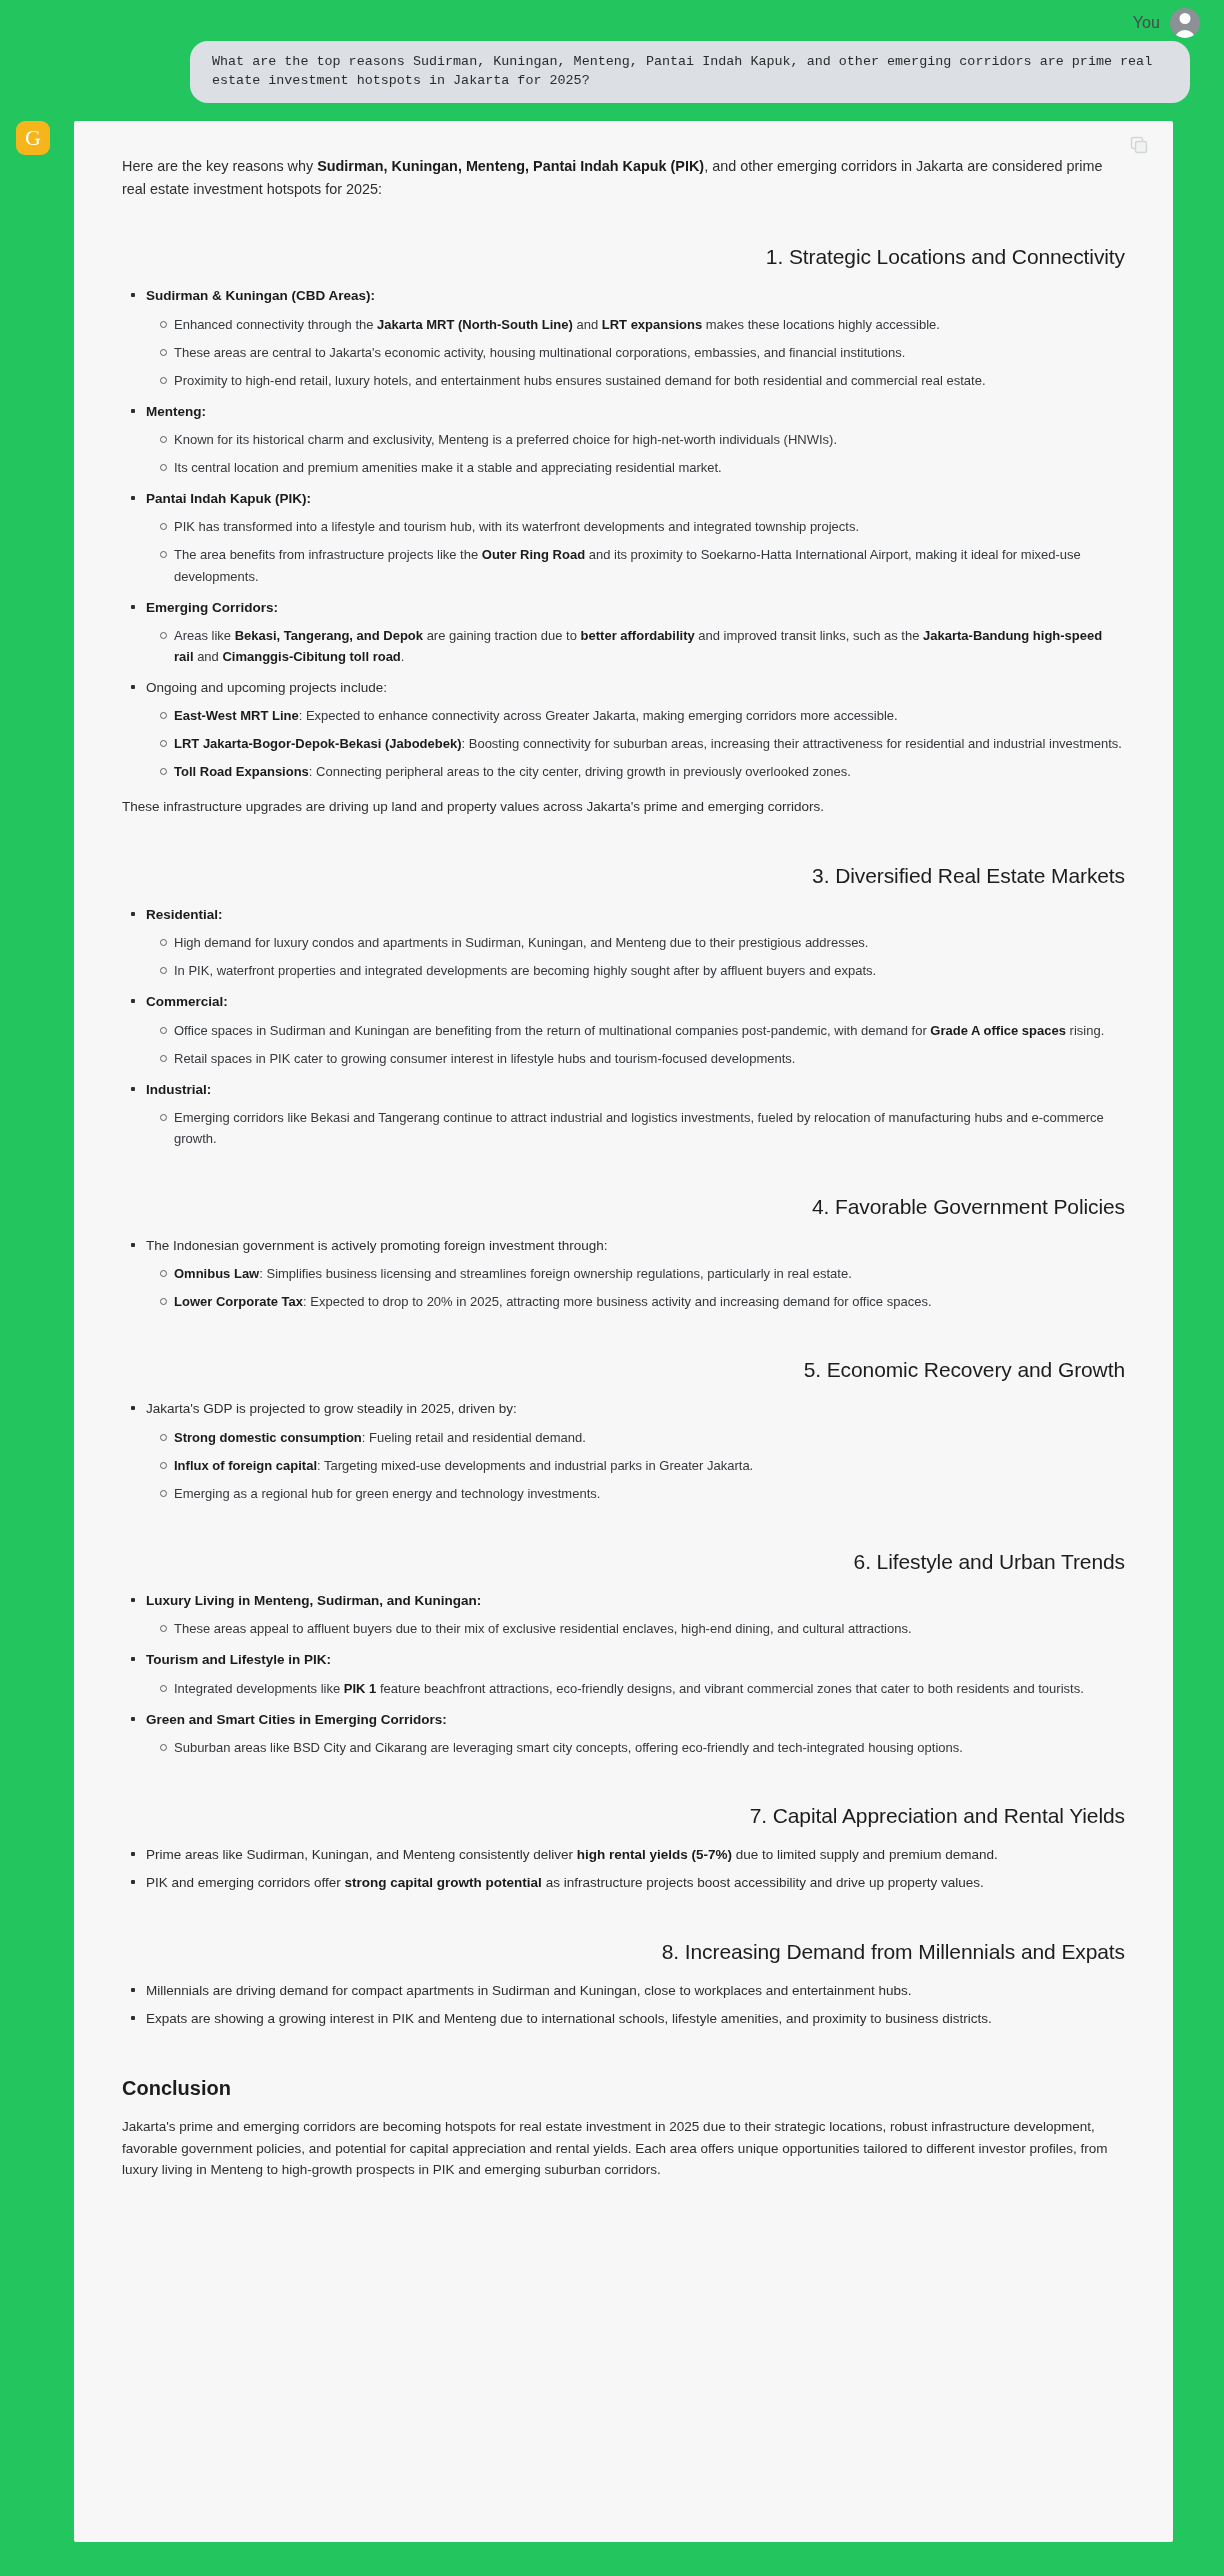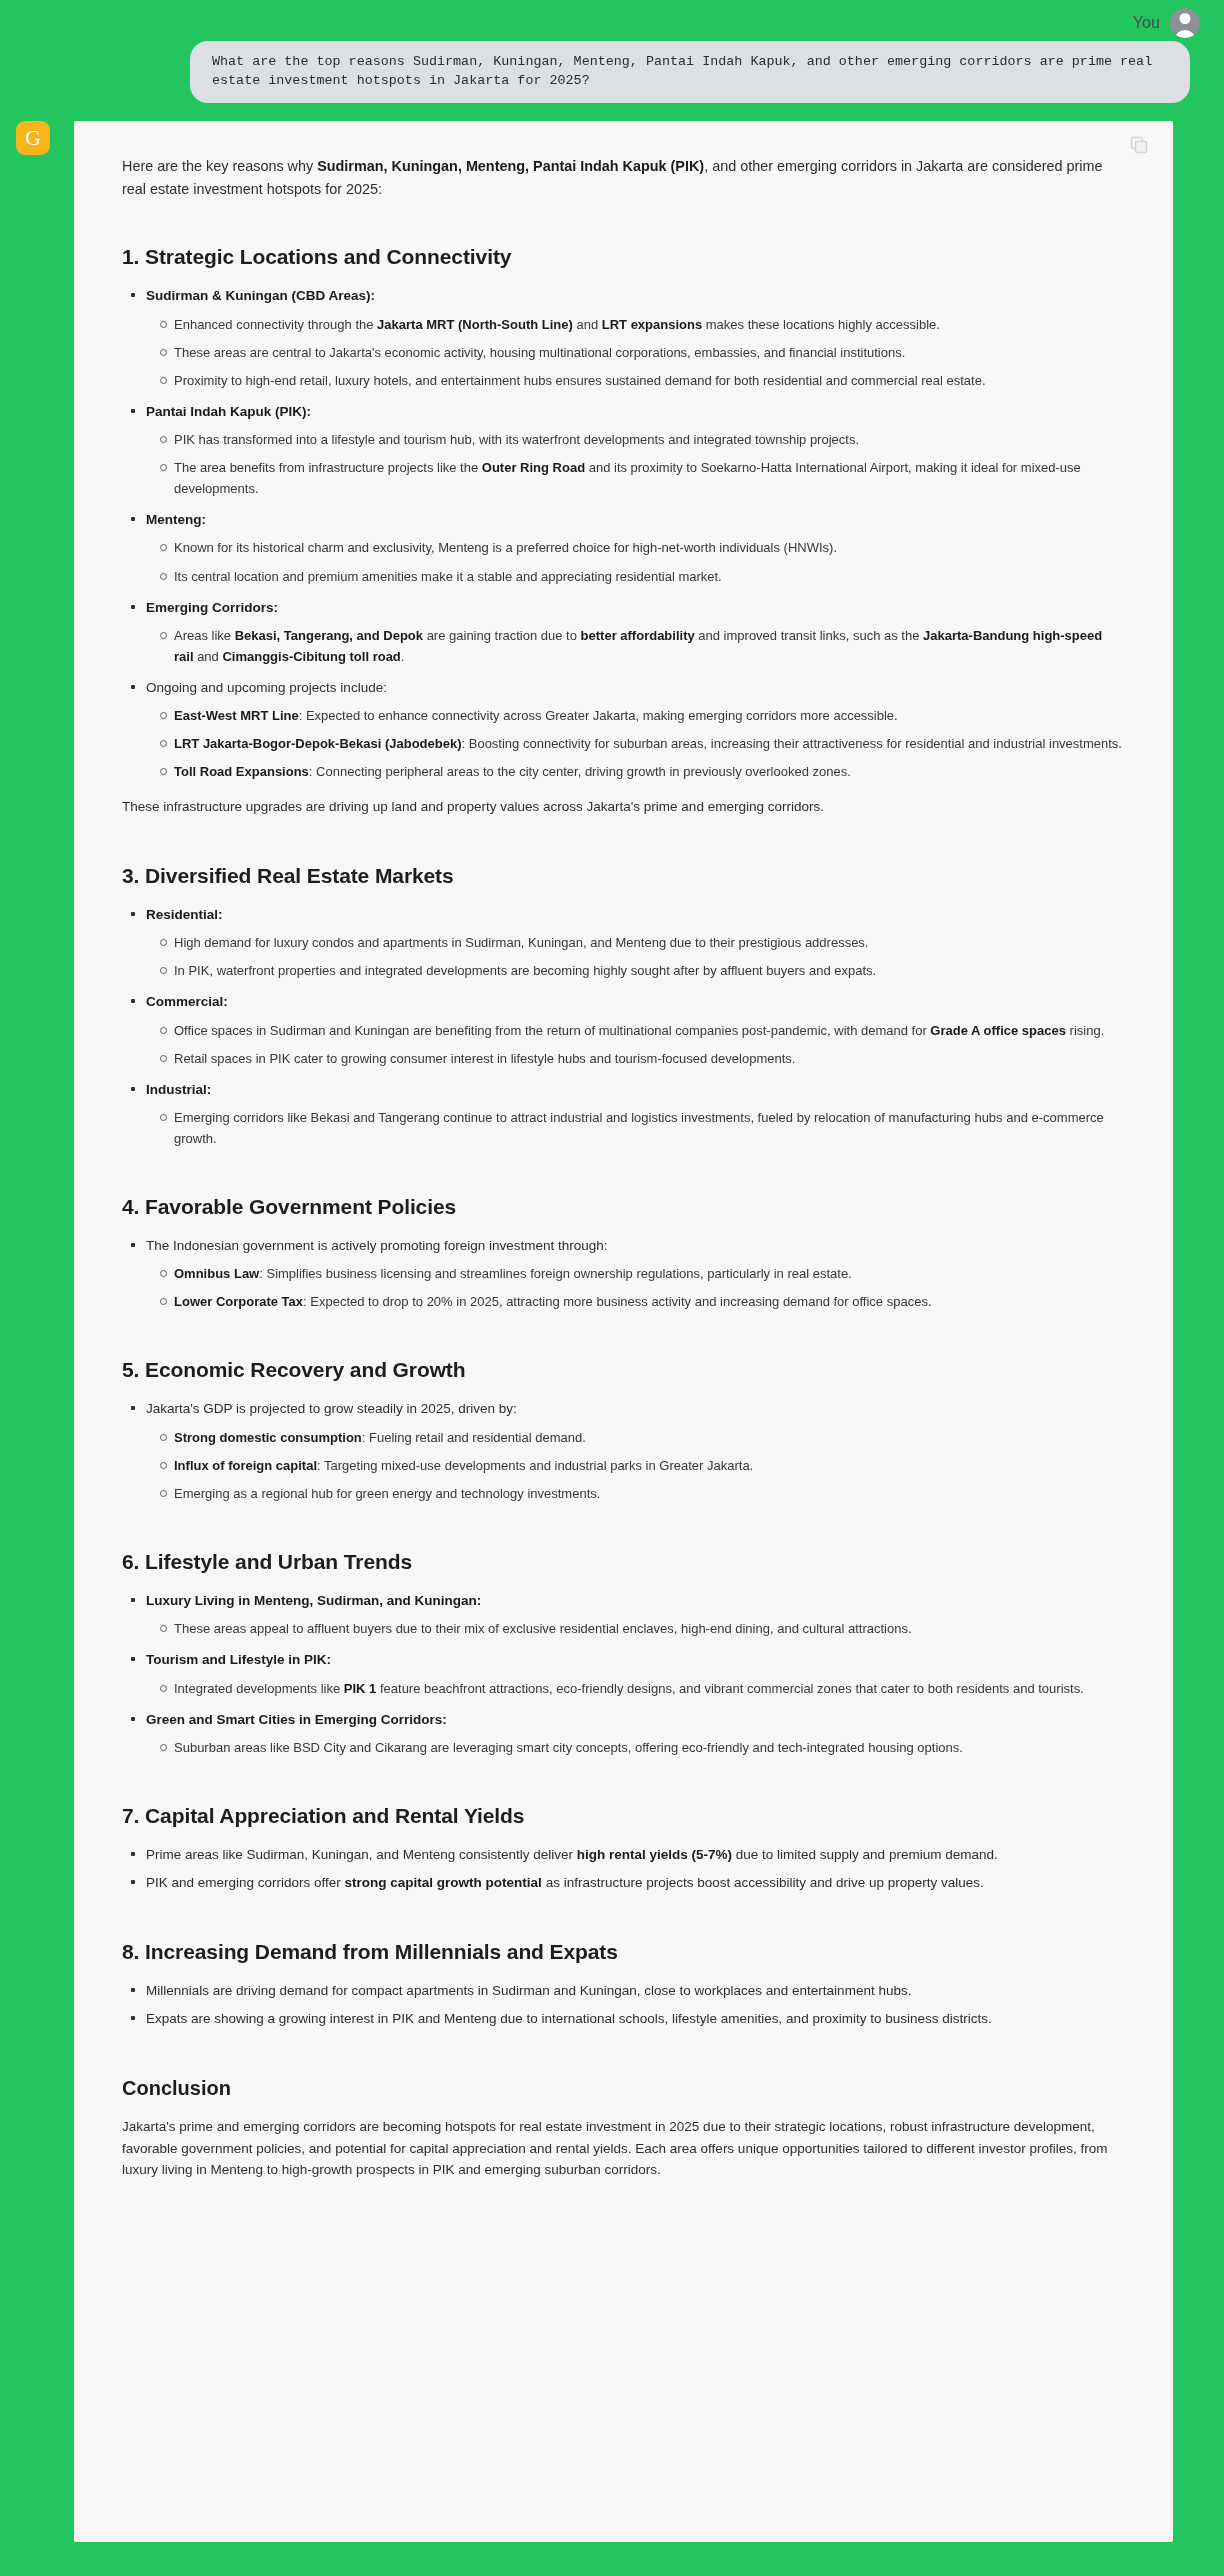--- a/index.html
+++ b/index.html
@@ -135,24 +135,25 @@
   
   .intro {
     font-size: 14.4px;
     line-height: 1.62;
     color: #2e2e2e;
     margin: 0 0 8px 0;
     max-width: 1010px;
   }
   h2.sec {
     font-size: 21px;
-    font-weight: 700;
+    font-weight: 400;
     color: #1d1d1d;
     margin: 46px 0 16px 0;
     letter-spacing: -0.1px;
+    text-align: right;
   }
   h2.sec.first { margin-top: 44px; }
   h2.concl {
     font-size: 20px;
     font-weight: 700;
     color: #1d1d1d;
     margin: 48px 0 16px 0;
   }
   p.body {
     font-size: 13.5px;
@@ -239,27 +240,27 @@
         <p class="intro">Here are the key reasons why <b>Sudirman, Kuningan, Menteng, Pantai Indah Kapuk (PIK)</b>, and other emerging corridors in Jakarta are considered prime real estate investment hotspots for 2025:</p>
 
         <div id="sections-root">
             <h2 class="sec first">1. Strategic Locations and Connectivity</h2>
             <ul class="lvl1">
               <li><span class="lbl">Sudirman &amp; Kuningan (CBD Areas):</span><ul class="lvl2">
                   <li>Enhanced connectivity through the <b>Jakarta MRT (North-South Line)</b> and <b>LRT expansions</b> makes these locations highly accessible.</li>
                   <li>These areas are central to Jakarta's economic activity, housing multinational corporations, embassies, and financial institutions.</li>
                   <li>Proximity to high-end retail, luxury hotels, and entertainment hubs ensures sustained demand for both residential and commercial real estate.</li>
                 </ul></li>
+              <li><span class="lbl">Menteng:</span><ul class="lvl2">
+                  <li>Known for its historical charm and exclusivity, Menteng is a preferred choice for high-net-worth individuals (HNWIs).</li>
+                  <li>Its central location and premium amenities make it a stable and appreciating residential market.</li>
+                </ul></li>
               <li><span class="lbl">Pantai Indah Kapuk (PIK):</span><ul class="lvl2">
                   <li>PIK has transformed into a lifestyle and tourism hub, with its waterfront developments and integrated township projects.</li>
                   <li>The area benefits from infrastructure projects like the <b>Outer Ring Road</b> and its proximity to Soekarno-Hatta International Airport, making it ideal for mixed-use developments.</li>
-                </ul></li>
-              <li><span class="lbl">Menteng:</span><ul class="lvl2">
-                  <li>Known for its historical charm and exclusivity, Menteng is a preferred choice for high-net-worth individuals (HNWIs).</li>
-                  <li>Its central location and premium amenities make it a stable and appreciating residential market.</li>
                 </ul></li>
               <li><span class="lbl">Emerging Corridors:</span><ul class="lvl2">
                   <li>Areas like <b>Bekasi, Tangerang, and Depok</b> are gaining traction due to <b>better affordability</b> and improved transit links, such as the <b>Jakarta-Bandung high-speed rail</b> and <b>Cimanggis-Cibitung toll road</b>.</li>
                 </ul></li>
             </ul>
             <ul class="lvl1">
               <li>Ongoing and upcoming projects include:<ul class="lvl2">
                   <li><b>East-West MRT Line</b>: Expected to enhance connectivity across Greater Jakarta, making emerging corridors more accessible.</li>
                   <li><b>LRT Jakarta-Bogor-Depok-Bekasi (Jabodebek)</b>: Boosting connectivity for suburban areas, increasing their attractiveness for residential and industrial investments.</li>
                   <li><b>Toll Road Expansions</b>: Connecting peripheral areas to the city center, driving growth in previously overlooked zones.</li>

